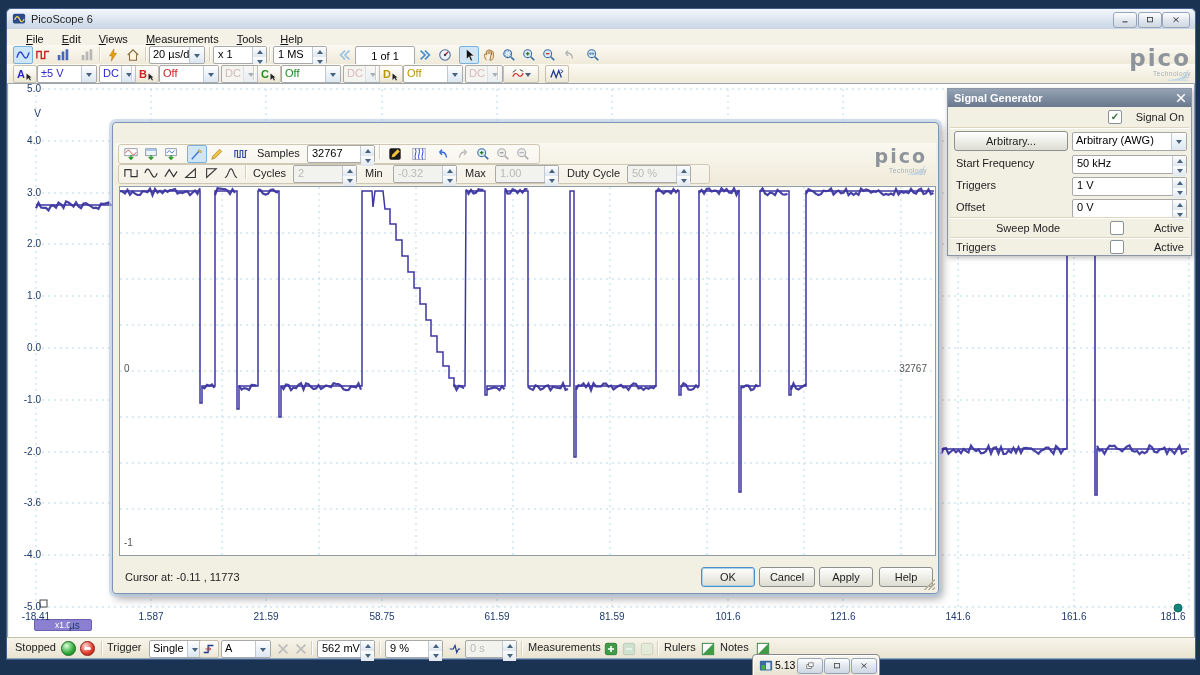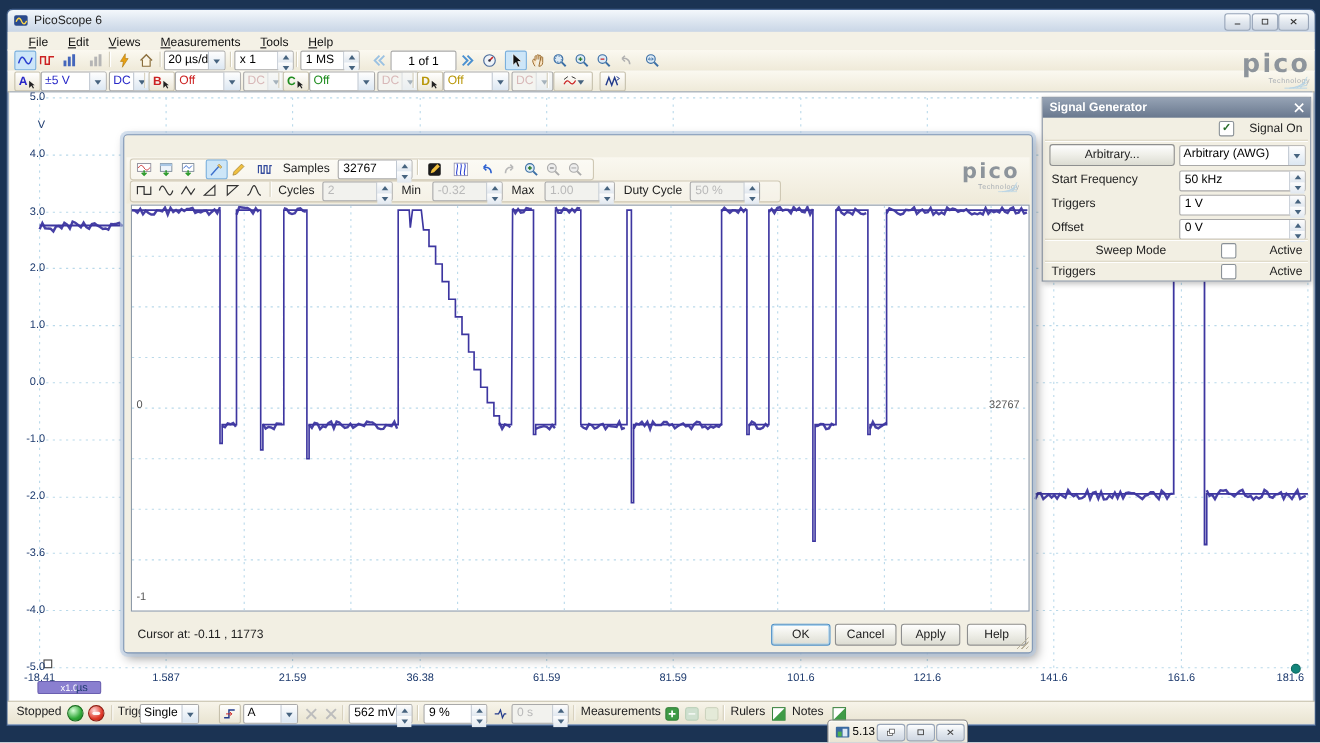--- a/index.html
+++ b/index.html
@@ -351,37 +351,37 @@
         <div class="axis-lbl" style="left: 2px; top: 206px; width: 30px; text-align: right;">1.0</div>
         <div class="axis-lbl" style="left: 2px; top: 258px; width: 30px; text-align: right;">0.0</div>
         <div class="axis-lbl" style="left: 2px; top: 310px; width: 30px; text-align: right;">-1.0</div>
         <div class="axis-lbl" style="left: 2px; top: 362px; width: 30px; text-align: right;">-2.0</div>
         <div class="axis-lbl" style="left: 2px; top: 413px; width: 30px; text-align: right;">-3.6</div>
         <div class="axis-lbl" style="left: 2px; top: 465px; width: 30px; text-align: right;">-4.0</div>
         <div class="axis-lbl" style="left: 2px; top: 517px; width: 30px; text-align: right;">-5.0</div>
         <div class="axis-lbl" style="left: -3px; top: 527px; width: 60px; text-align: center;">-18.41</div>
         <div class="axis-lbl" style="left: 112px; top: 527px; width: 60px; text-align: center;">1.587</div>
         <div class="axis-lbl" style="left: 227px; top: 527px; width: 60px; text-align: center;">21.59</div>
-        <div class="axis-lbl" style="left: 343px; top: 527px; width: 60px; text-align: center;">36.38</div>
+        <div class="axis-lbl" style="left: 343px; top: 527px; width: 60px; text-align: center;">58.75</div>
         <div class="axis-lbl" style="left: 458px; top: 527px; width: 60px; text-align: center;">61.59</div>
         <div class="axis-lbl" style="left: 573px; top: 527px; width: 60px; text-align: center;">81.59</div>
         <div class="axis-lbl" style="left: 689px; top: 527px; width: 60px; text-align: center;">101.6</div>
         <div class="axis-lbl" style="left: 804px; top: 527px; width: 60px; text-align: center;">121.6</div>
         <div class="axis-lbl" style="left: 919px; top: 527px; width: 60px; text-align: center;">141.6</div>
         <div class="axis-lbl" style="left: 1035px; top: 527px; width: 60px; text-align: center;">161.6</div>
         <div class="axis-lbl" style="left: 1134px; top: 527px; width: 60px; text-align: center;">181.6</div>
       </div>
 
     <div class="statusbar">
       <span class="lbl" style="left:8px;top:3px;">Stopped</span>
       <span class="orb green" style="left:54px;"></span>
       <span class="orb red" style="left:73px;"></span>
       <span class="sep" style="left:94px;top:3px;"></span>
       <span class="lbl" style="left:100px;top:3px;">Trigger</span>
-      <div class="dd" style="left:120px;top:2px;width:52px;">
+      <div class="dd" style="left:142px;top:2px;width:52px;">
         <span class="dd-text">Single</span>
           <span class="dd-btn"></span>
       </div>
       <span class="btn16 raised ic" style="left:192px;">
           <svg viewBox="0 0 16 16">
             <path d="M2 12 H7 V4 H13" stroke="#223a8c" stroke-width="1.5" fill="none"></path>
             <path d="M4 8 H10 M8 6 L10 8 L8 10" stroke="#c22" stroke-width="1" fill="none"></path>
           </svg>
         </span>
       <div class="dd" style="left:214px;top:2px;width:48px;">

